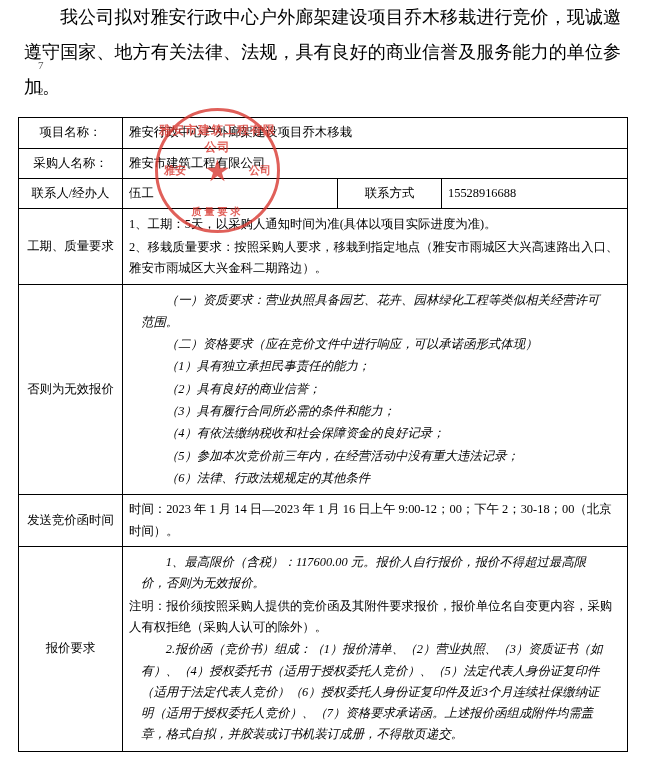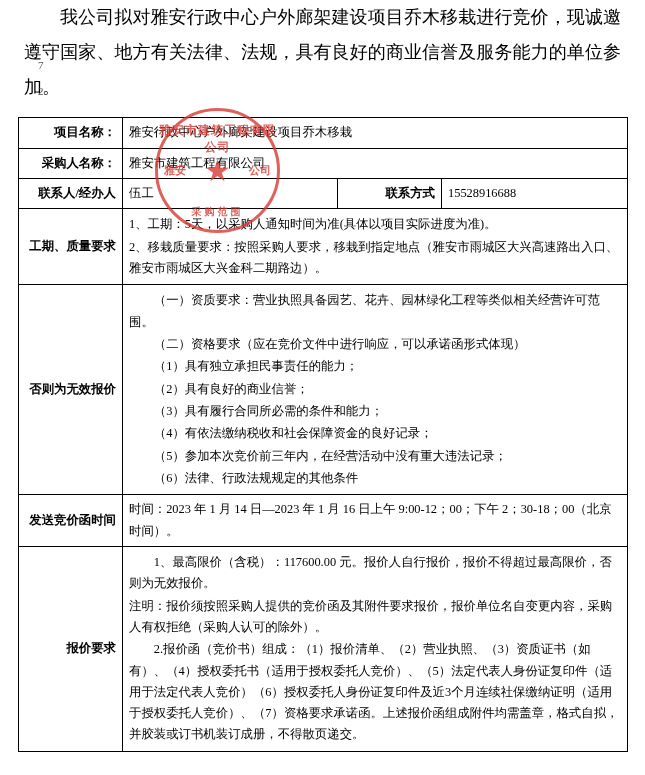--- a/index.html
+++ b/index.html
@@ -45,37 +45,38 @@
   }
   table.main td {
     border: 1px solid #000;
     padding: 4px 6px;
     font-size: 12.4px;
     line-height: 1.72;
     vertical-align: middle;
   }
   td.label {
     width: 104px;
-    font-weight: bold;
-    text-align: right;
+    font-weight: normal;
+    text-align: center;
     vertical-align: middle;
   }
   td.val {
     vertical-align: middle;
   }
   .cellline { display: block; }
   .para {
     display: block;
     text-indent: 0;
     margin: 1px 0;
   }
   .para2 {
     display: block;
     text-indent: 2em;
-    margin: 1px 0;
+    margin: 1px 12px;
+    font-style: italic;
   }
   td.tall { height: 46px; }
   .numcol {
     position: absolute;
     left: 38px;
     top: 52px;
     font-size: 11px;
     color: #555;
     line-height: 2.4;
   }
@@ -213,18 +214,18 @@
     </tbody>
   </table>
 
   <div class="mark">
     <div class="seal">
       <div class="seal-inner">
         <div class="seal-text seal-top">雅安市建筑工程有限公司</div>
         <div class="seal-star">★</div>
         <div class="seal-left">雅安</div>
         <div class="seal-right">公司</div>
-        <div class="seal-text seal-bottom">采购范围</div>
+        <div class="seal-text seal-bottom">质量要求</div>
       </div>
     </div>
   </div>
 
 </div>
 
 </body></html>

